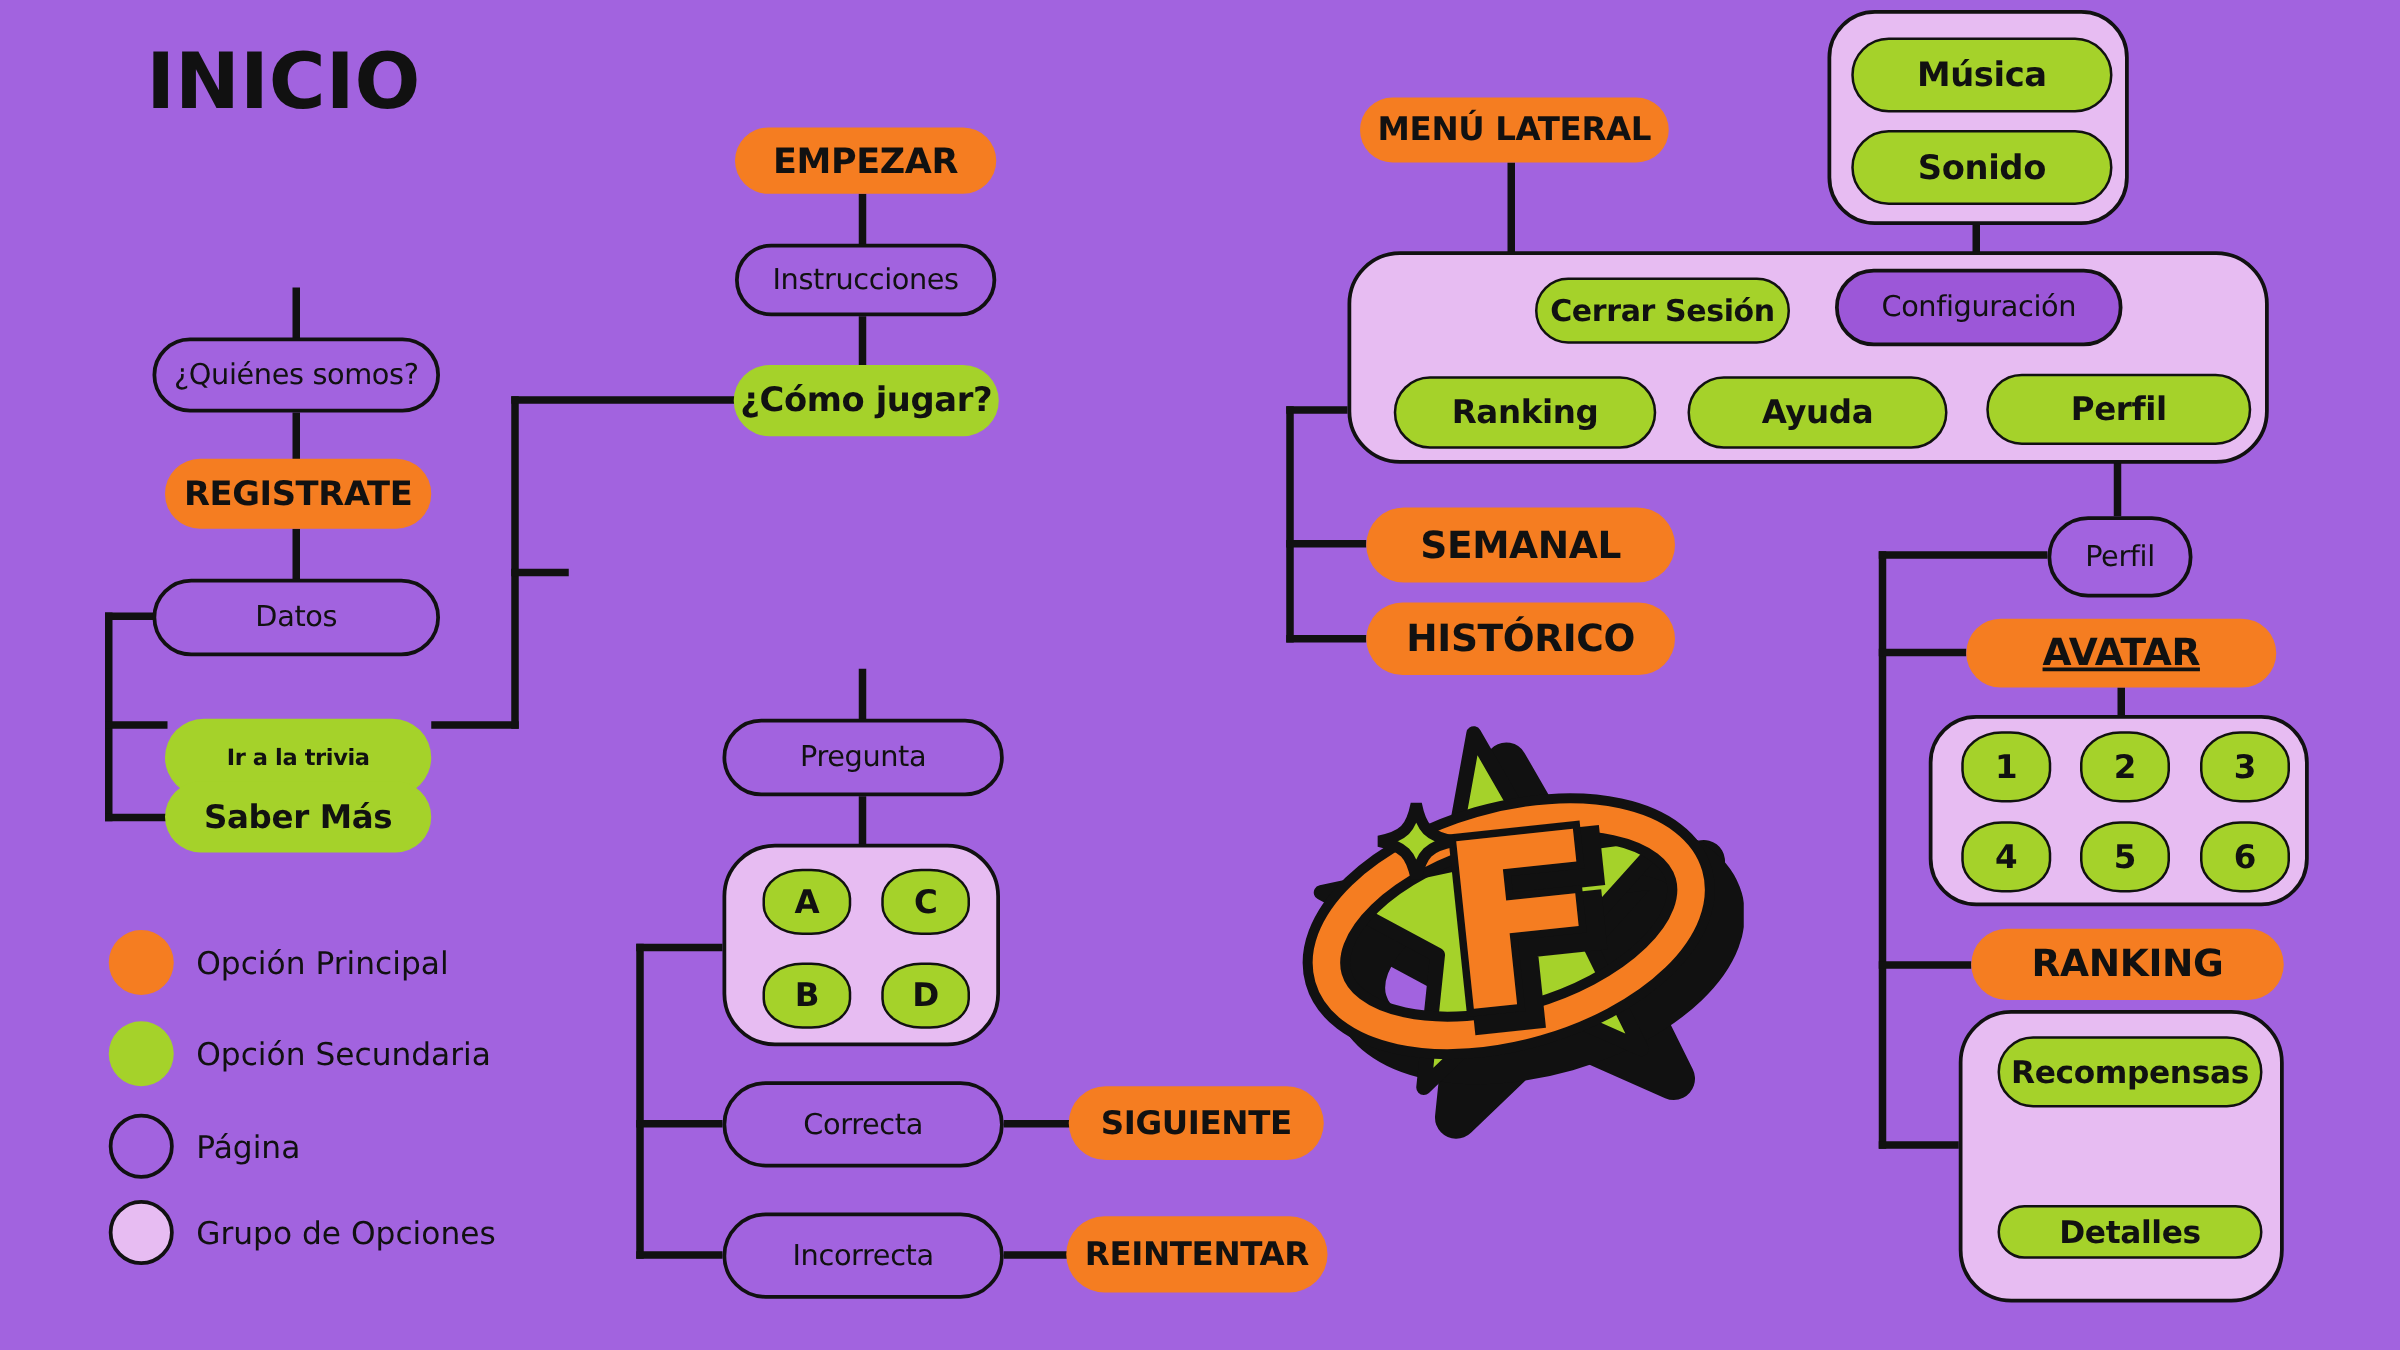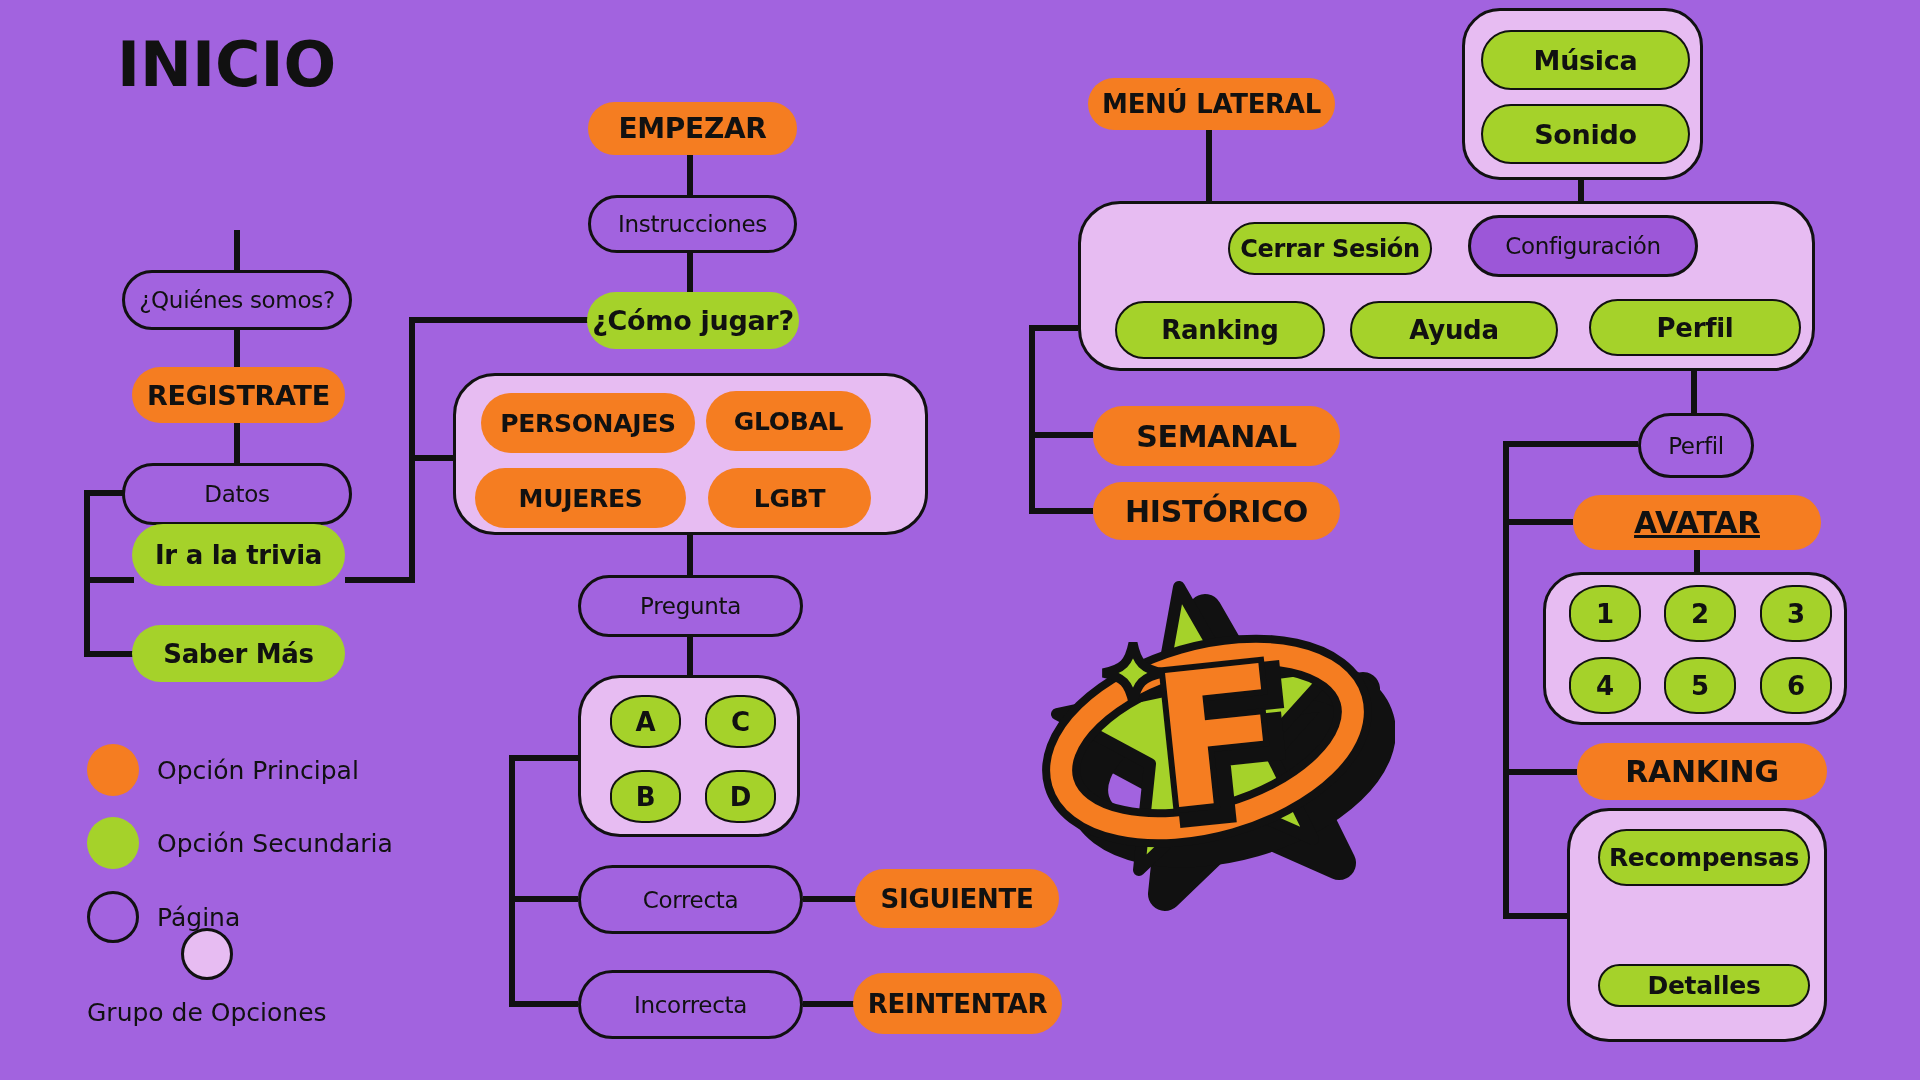--- a/index.html
+++ b/index.html
@@ -70,50 +70,44 @@
   <div class="ln" style="left:1503px;top:519px;width:70px;height:6px;"></div>
   <div class="ln" style="left:1503px;top:769px;width:74px;height:6px;"></div>
   <div class="ln" style="left:1503px;top:913px;width:64px;height:6px;"></div>
   <div class="ln" style="left:1694px;top:550px;width:6px;height:24px;"></div>
 
   <div class="title" style="left:117px;top:34px;font-size:62px;">INICIO</div>
 
   <div class="pill outline" style="left:122px;top:270px;width:230px;height:60px;font-size:23px;">¿Quiénes somos?</div>
   <div class="pill orange" style="left:132px;top:367px;width:213px;height:56px;font-size:27px;">REGISTRATE</div>
   <div class="pill outline" style="left:122px;top:463px;width:230px;height:62px;font-size:23px;">Datos</div>
-  <div class="pill green" style="left:132px;top:524px;width:213px;height:62px;font-size:26px;">Ir a la trivia</div>
+  <div class="pill green" style="left:132px;top:575px;width:213px;height:62px;font-size:18px;">Ir a la trivia</div>
   <div class="pill green" style="left:132px;top:625px;width:213px;height:57px;font-size:26px;">Saber Más</div>
 
   <div class="legend-row" style="left:87px;top:744px;">
     <span class="dot" style="background:#F57D21;"></span>
     <span class="legend-label">Opción Principal</span>
   </div>
   <div class="legend-row" style="left:87px;top:817px;">
     <span class="dot" style="background:#A5D22A;"></span>
     <span class="legend-label">Opción Secundaria</span>
   </div>
   <div class="legend-row" style="left:87px;top:891px;">
     <span class="dot" style="border:3px solid #111;background:transparent;"></span>
     <span class="legend-label">Página</span>
   </div>
-  <div class="legend-row" style="left:87px;top:928px;flex-direction:column;">
+  <div class="legend-row" style="left:87px;top:960px;">
     <span class="dot" style="border:3px solid #111;background:#E7BCF2;"></span>
     <span class="legend-label">Grupo de Opciones</span>
   </div>
 
   <div class="pill orange" style="left:588px;top:102px;width:209px;height:53px;font-size:28px;">EMPEZAR</div>
   <div class="pill outline" style="left:588px;top:195px;width:209px;height:58px;font-size:23px;">Instrucciones</div>
   <div class="pill green" style="left:587px;top:292px;width:212px;height:57px;font-size:27px;">¿Cómo jugar?</div>
 
-  <div class="groupbox" style="left:453px;top:373px;width:475px;height:162px;border-radius:42px;">
-    <div class="pill orange" style="left:25px;top:17px;width:214px;height:60px;font-size:25px;">PERSONAJES</div>
-    <div class="pill orange" style="left:250px;top:15px;width:165px;height:60px;font-size:25px;">GLOBAL</div>
-    <div class="pill orange" style="left:19px;top:92px;width:211px;height:60px;font-size:25px;">MUJERES</div>
-    <div class="pill orange" style="left:252px;top:92px;width:163px;height:60px;font-size:25px;">LGBT</div>
-  </div>
 
   <div class="pill outline" style="left:578px;top:575px;width:225px;height:62px;font-size:23px;">Pregunta</div>
 
   <div class="groupbox" style="left:578px;top:675px;width:222px;height:162px;border-radius:42px;">
     <div class="pill greenb" style="left:29px;top:17px;width:71px;height:53px;font-size:26px;border-radius:45%;">A</div>
     <div class="pill greenb" style="left:124px;top:17px;width:71px;height:53px;font-size:26px;border-radius:45%;">C</div>
     <div class="pill greenb" style="left:29px;top:92px;width:71px;height:53px;font-size:26px;border-radius:45%;">B</div>
     <div class="pill greenb" style="left:124px;top:92px;width:71px;height:53px;font-size:26px;border-radius:45%;">D</div>
   </div>
 

